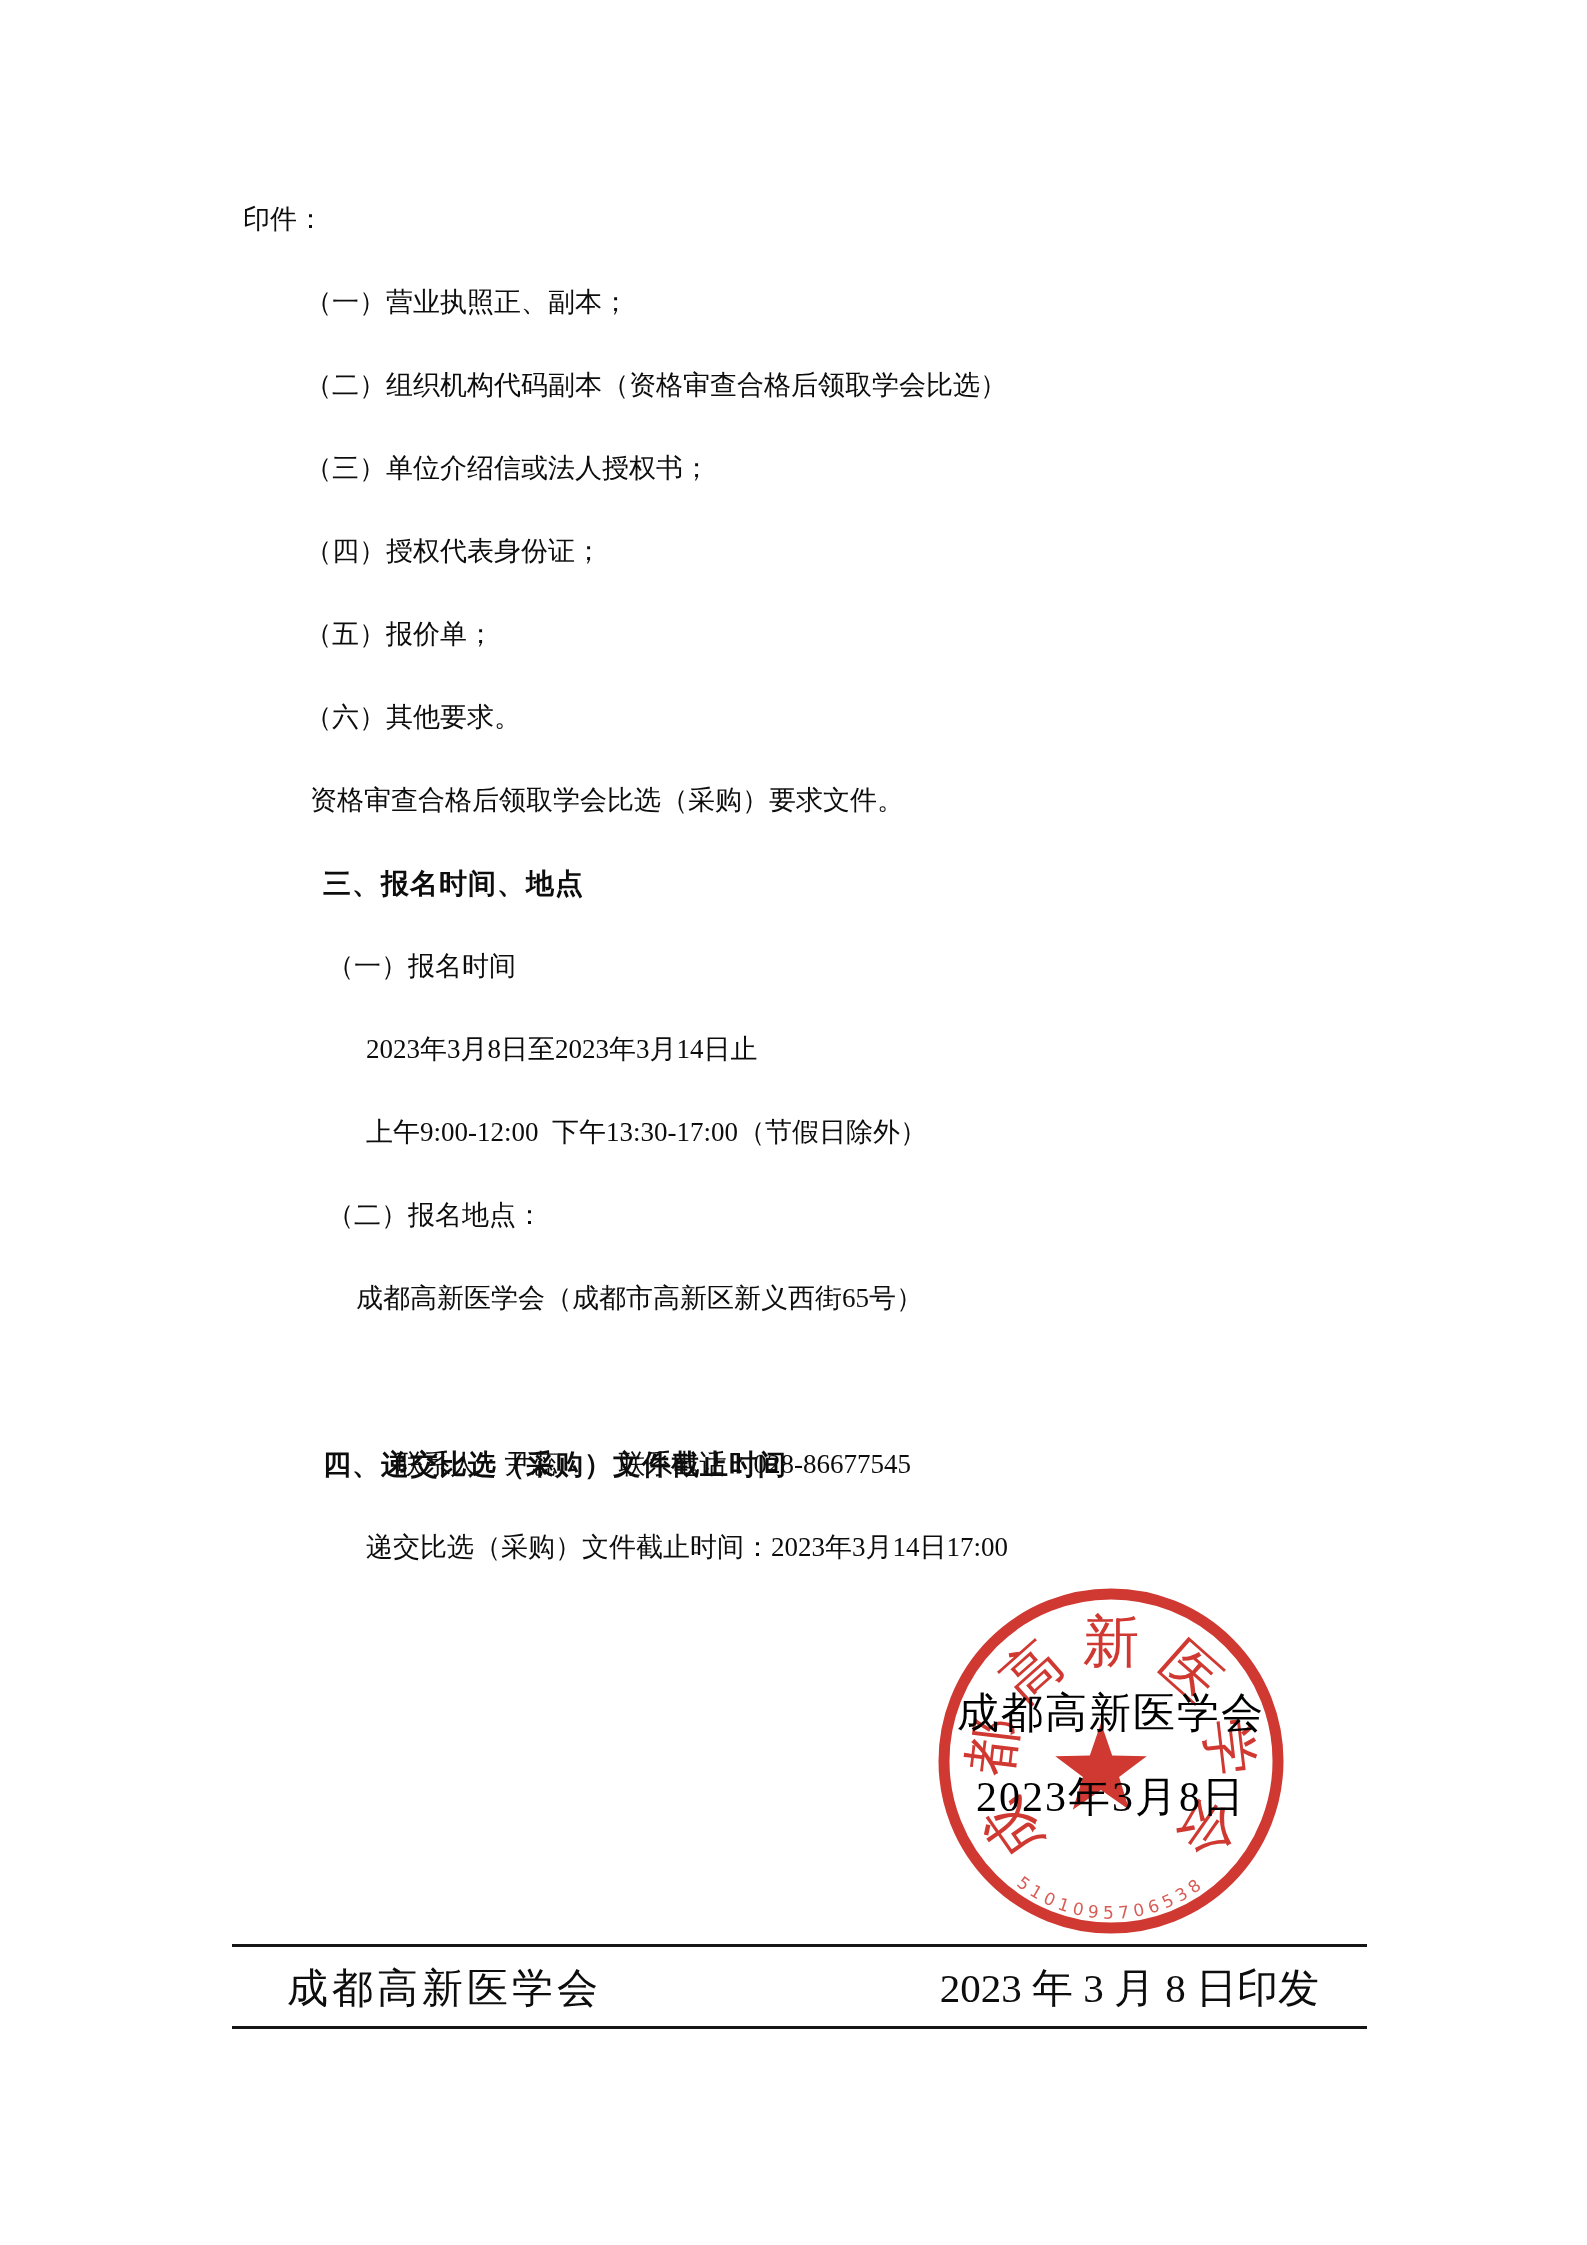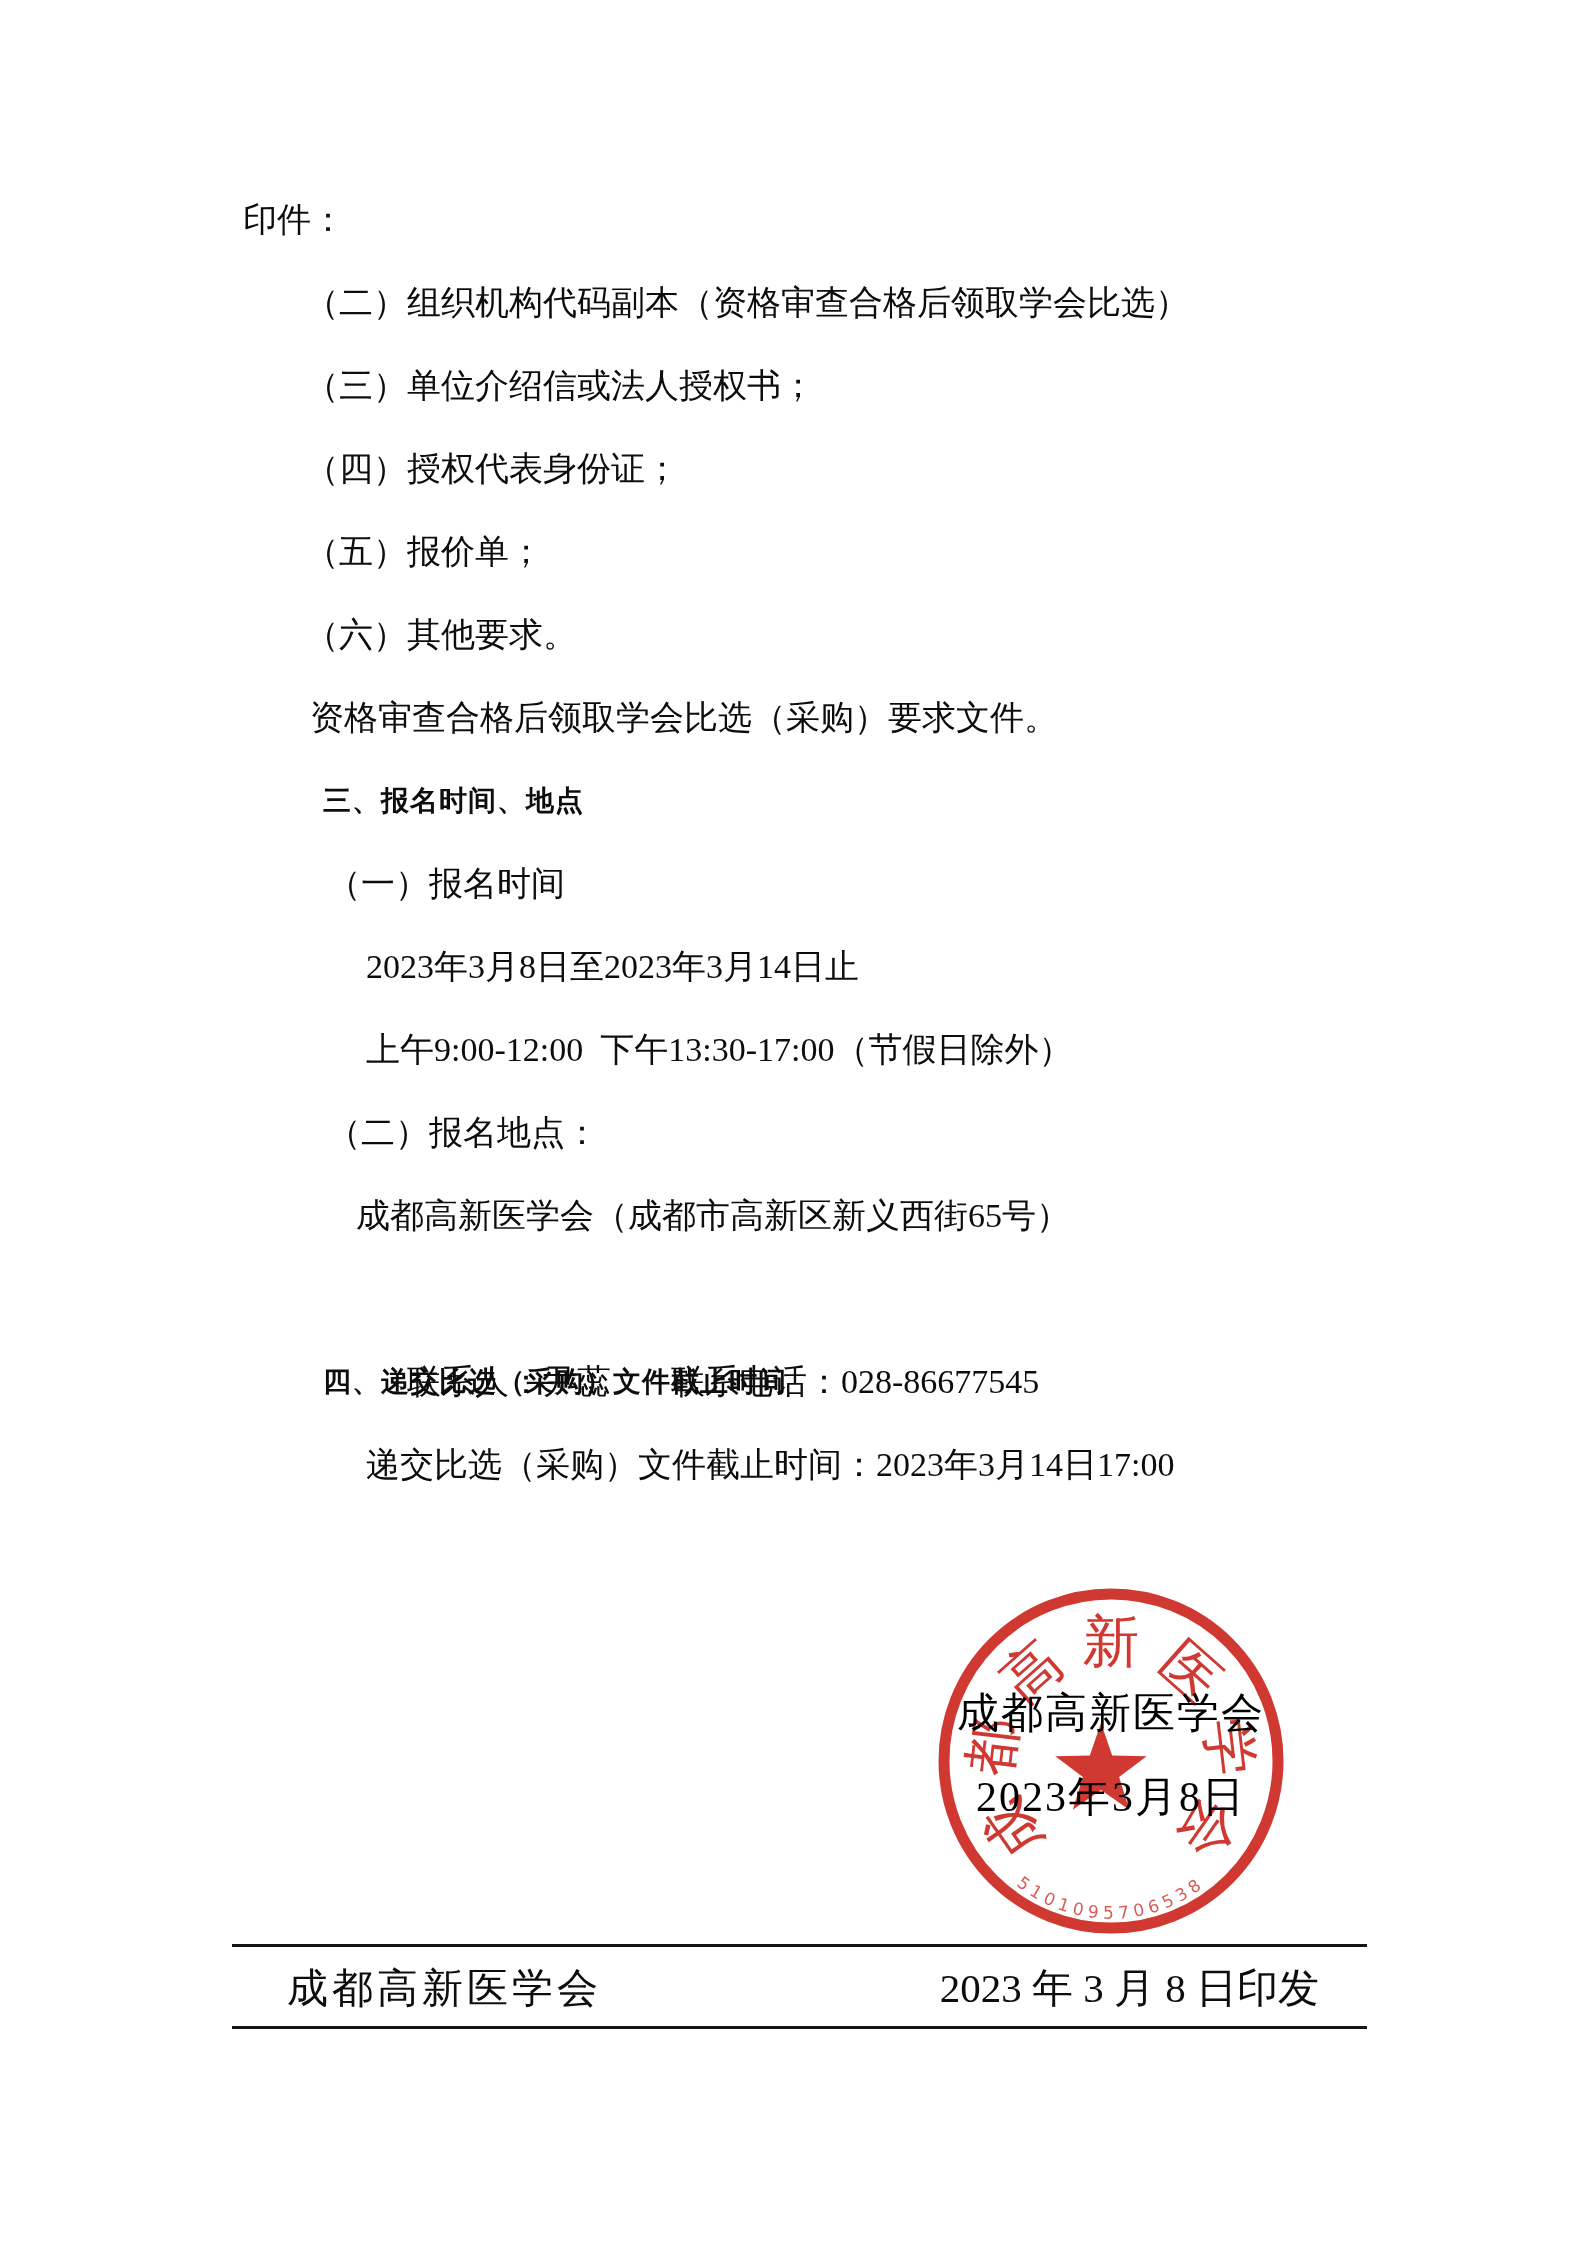--- a/index.html
+++ b/index.html
@@ -6,21 +6,21 @@
   .page{
     position:relative;
     width:1587px;height:2245px;
     background:#ffffff;
     overflow:hidden;
     font-family:"Liberation Serif","DejaVu Serif",serif;
     color:#0d0d0d;
     --seal-color:#cd2a23;
   }
   .body-text{position:absolute;top:178px;left:0;width:1587px;}
-  .line{height:83px;line-height:83px;font-size:34px;white-space:pre;}
+  .line{height:83px;line-height:83px;font-size:27px;white-space:pre;}
   .heading{
     font-family:"Liberation Sans","DejaVu Sans",sans-serif;
     font-weight:700;font-size:28px;letter-spacing:1px;
   }
   .ind-243{padding-left:243px;}
   .ind-305{padding-left:305px;}
   .ind-310{padding-left:310px;}
   .ind-322{padding-left:322px;margin-left:44px;}
   .ind-323{padding-left:323px;}
   .ind-327{padding-left:327px;}
@@ -61,20 +61,21 @@
   }
   .footer-left{letter-spacing:4px;}
 </style>
 </head>
 <body>
 
 <div class="page" style="--seal-color: #cd2a23;">
 
   <div class="body-text">
     <div class="line ind-243">印件：</div>
+    <div class="line ind-305">（一）营业执照正、副本；</div>
     <div class="line ind-305">（二）组织机构代码副本（资格审查合格后领取学会比选）</div>
     <div class="line ind-305">（三）单位介绍信或法人授权书；</div>
     <div class="line ind-305">（四）授权代表身份证；</div>
     <div class="line ind-305">（五）报价单；</div>
     <div class="line ind-305">（六）其他要求。</div>
     <div class="line ind-310">资格审查合格后领取学会比选（采购）要求文件。</div>
     <div class="line heading ind-323">三、报名时间、地点</div>
     <div class="line ind-327">（一）报名时间</div>
     <div class="line ind-322">2023年3月8日至2023年3月14日止</div>
     <div class="line ind-322">上午9:00-12:00  下午13:30-17:00（节假日除外）</div>

